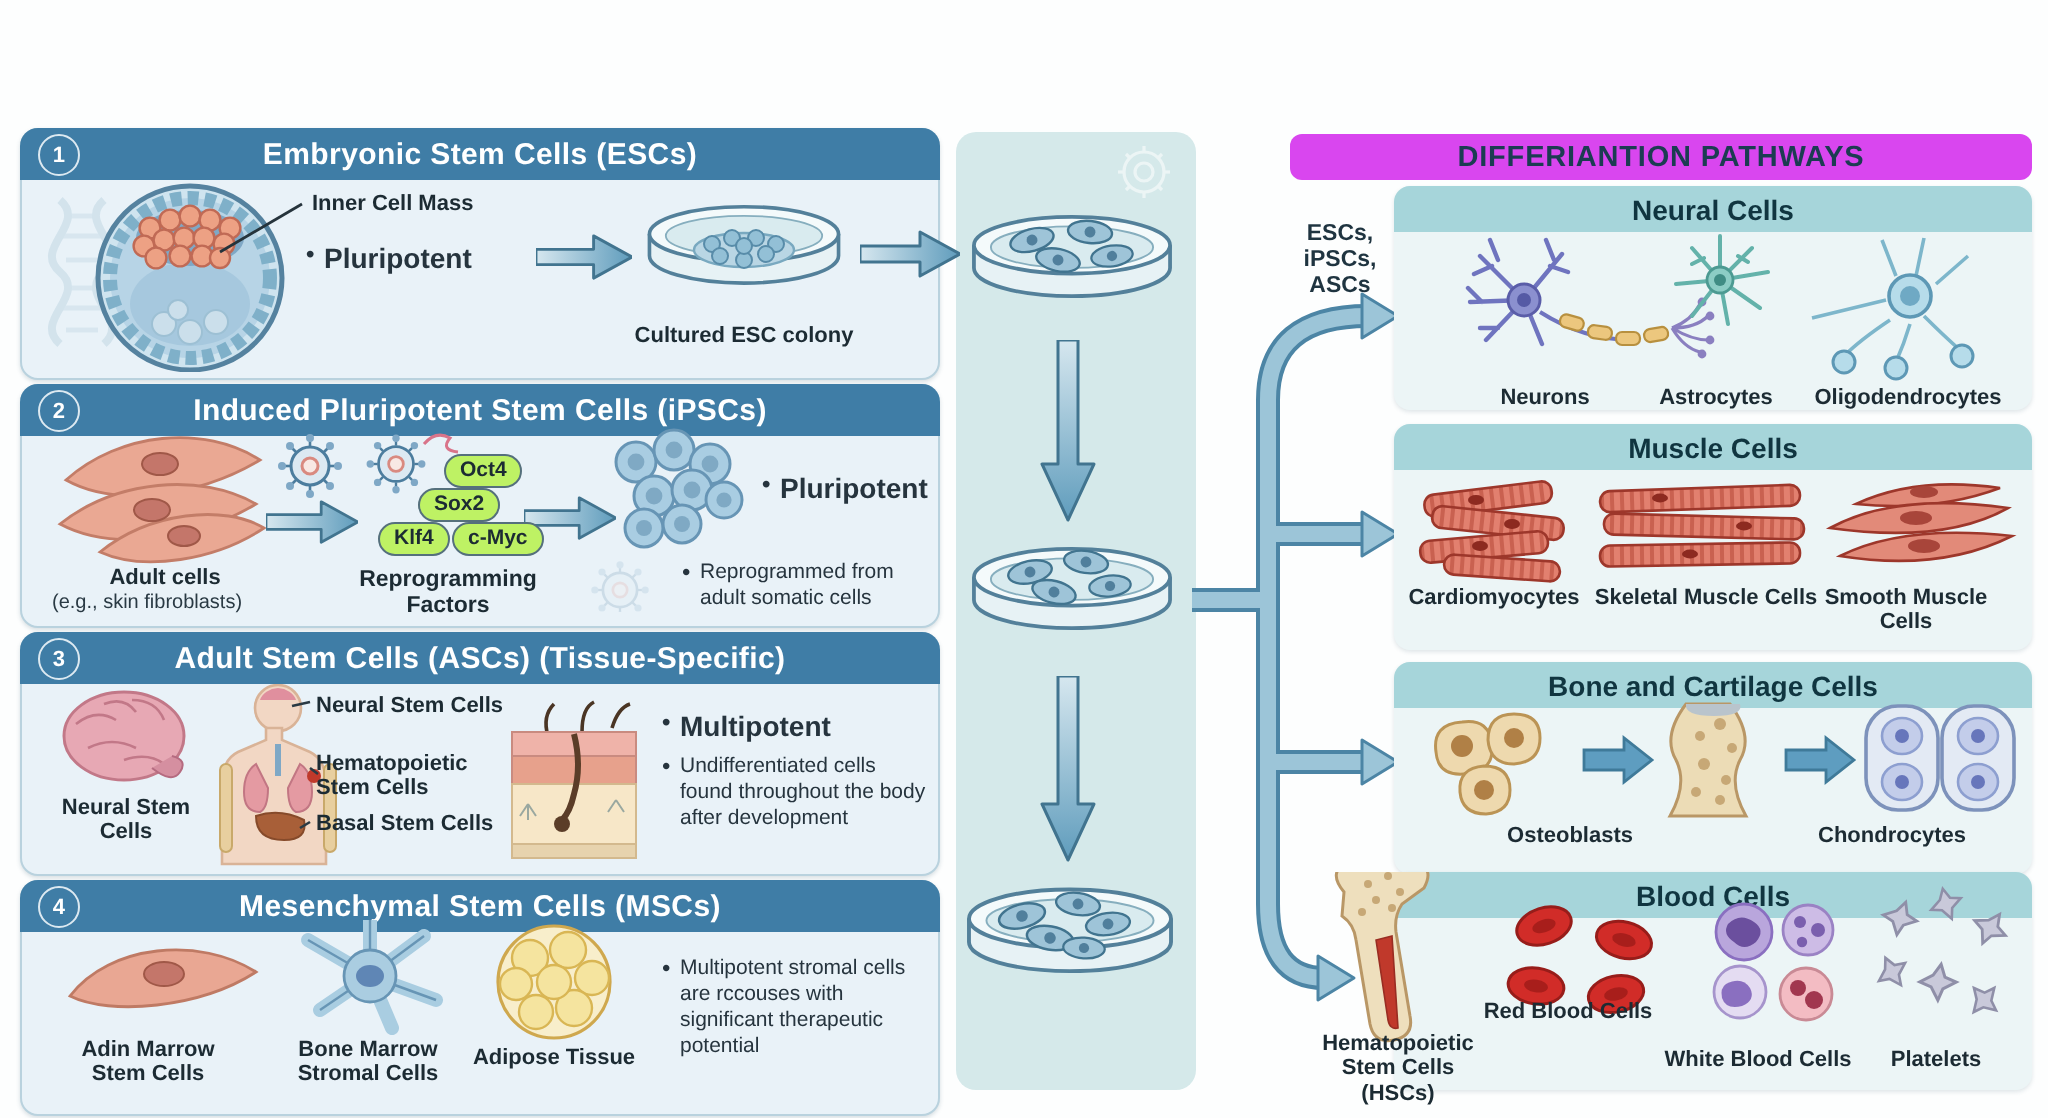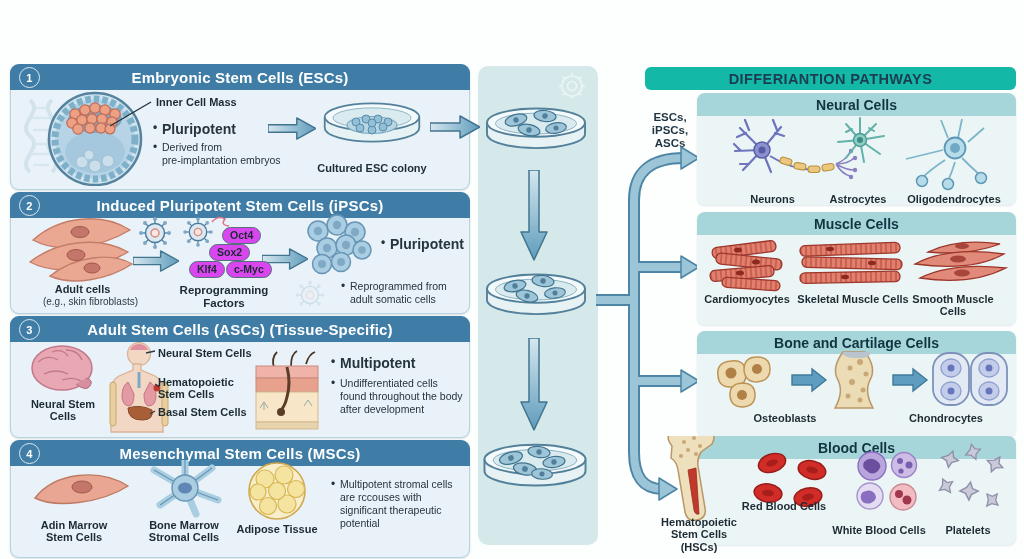--- a/index.html
+++ b/index.html
@@ -11,31 +11,31 @@
   .topbar .t1{font-weight:bold;color:#ffffff;font-size:27px;letter-spacing:.2px;}
   .topbar .t2{color:#dcebf2;font-size:27px;font-weight:normal;margin-left:11px;letter-spacing:.6px;}
 
   
   .panel{position:absolute;left:10px;width:458px;background:#e9f2f8;border:1px solid #b9d2de;border-radius:9px;box-shadow:0 1px 2px rgba(40,80,100,.18);}
   .phead{position:absolute;left:-1px;top:-1px;right:-1px;height:26px;background:#3f7da6;border-radius:9px 9px 0 0;color:#fff;font-weight:bold;font-size:15px;display:flex;align-items:center;justify-content:center;letter-spacing:.2px;}
   .pnum{position:absolute;left:9px;top:3px;width:19px;height:19px;border:1.5px solid #dce9f1;border-radius:50%;color:#fff;font-size:11px;font-weight:bold;display:flex;align-items:center;justify-content:center;}
 
   .lbl{position:absolute;font-weight:bold;font-size:11px;color:#1c2b33;line-height:1.12;text-align:center;white-space:pre-line;}
   .lbl.left{text-align:left;}
-  .sub{position:absolute;font-size:10px;color:#2a3a44;text-align:right;line-height:1.1;white-space:pre-line;}
+  .sub{position:absolute;font-size:10px;color:#2a3a44;text-align:left;line-height:1.1;white-space:pre-line;}
   .b{position:absolute;font-size:10.5px;color:#26343e;line-height:1.25;padding-left:10px;white-space:pre-line;}
   .b:before{content:"\2022";position:absolute;left:1px;top:-1px;font-size:12px;}
   .b.bold{font-weight:bold;font-size:14px;}
-  .pill{position:absolute;border:1.5px solid #55707c;background:#d946ef;border-radius:9px;font-size:10.5px;font-weight:bold;color:#1c2b33;padding:1px 7px;line-height:1.25;}
+  .pill{position:absolute;border:1.5px solid #55707c;background:#bef264;border-radius:9px;font-size:10.5px;font-weight:bold;color:#1c2b33;padding:1px 7px;line-height:1.25;}
 
   
   .strip{position:absolute;left:478px;top:66px;width:120px;height:479px;background:#d5e9ea;border-radius:10px;}
 
   
-  .rhead{position:absolute;left:645px;top:67px;width:371px;height:23px;background:#14b8a6;border-radius:6px;display:flex;align-items:center;justify-content:center;font-weight:bold;font-size:14.5px;color:#1c3c52;letter-spacing:.4px;}
+  .rhead{position:absolute;left:645px;top:67px;width:371px;height:23px;background:#d946ef;border-radius:6px;display:flex;align-items:center;justify-content:center;font-weight:bold;font-size:14.5px;color:#1c3c52;letter-spacing:.4px;}
   .rpanel{position:absolute;left:697px;width:319px;background:#ecf5f6;border-radius:8px;box-shadow:0 1px 2px rgba(40,80,100,.14);}
   .rphead{position:absolute;left:0;top:0;right:0;height:23px;background:#a6d5da;border-radius:8px 8px 0 0;display:flex;align-items:center;justify-content:center;font-weight:bold;font-size:14px;color:#103540;}
   .origin{position:absolute;left:643px;top:111px;width:54px;font-weight:bold;font-size:11.5px;color:#1f3440;text-align:center;line-height:1.15;white-space:pre-line;}
 </style>
 </head>
 <body>
 
 <svg width="0" height="0" style="position:absolute" aria-hidden="true">
   <defs>
     <linearGradient id="hg" x1="0" y1="0" x2="1" y2="0">
@@ -209,22 +209,20 @@
           <circle cx="388" cy="122" r="4"></circle>
         <circle cx="360" cy="128" r="4"></circle>
           <circle cx="372" cy="130" r="4"></circle>
           <circle cx="383" cy="127" r="4"></circle>
           <circle cx="372" cy="123" r="4"></circle>
       </g>
     </g>
   </svg>
   <div class="lbl left" style="left:156px;top:96px;width:120px">Inner Cell Mass</div>
   <div class="b bold" style="left:152px;top:121px;width:120px">Pluripotent</div>
-  <div class="b" style="left:152px;top:141px;width:135px">Derived from
-pre-implantation embryos</div>
   <div class="lbl" style="left:316px;top:162px;width:112px">Cultured ESC colony</div>
   <svg class="abs" style="left:268px;top:116px" width="48" height="25" viewBox="0 0 50 26">
       <use href="#harrow"></use>
     </svg>
   <svg class="abs" style="left:430px;top:114px" width="50" height="26" viewBox="0 0 50 26">
       <use href="#harrow"></use>
     </svg>
 
   <div class="panel" style="top:192px;height:120px">
     <div class="phead">

